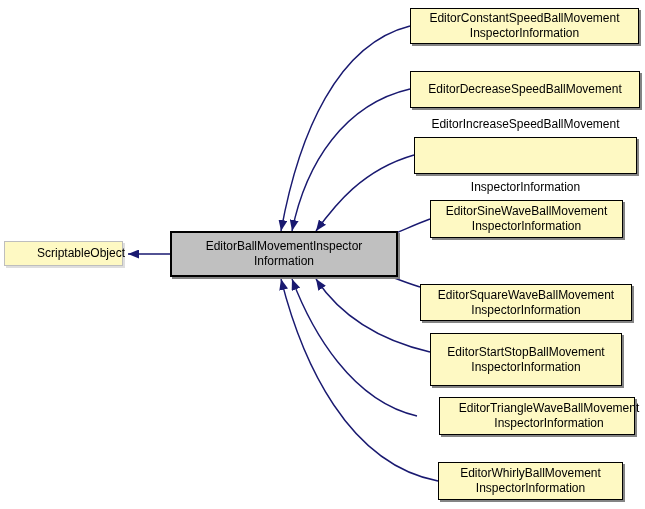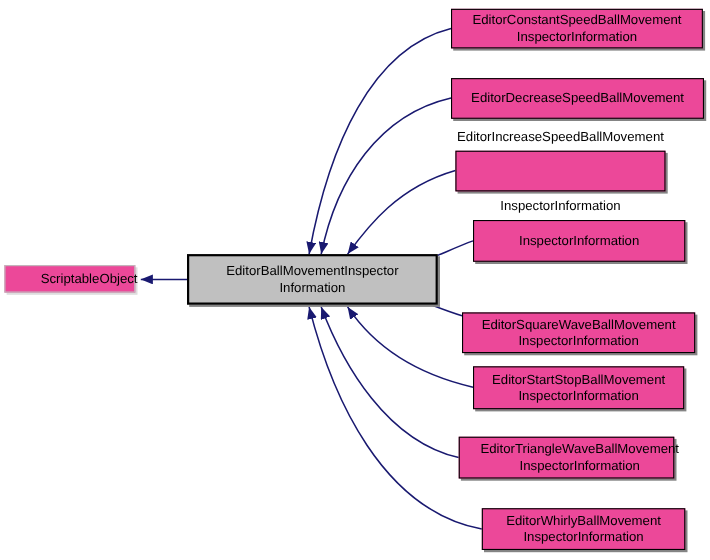--- a/index.html
+++ b/index.html
@@ -34,21 +34,21 @@
     position: absolute;
     box-sizing: border-box;
     display: flex;
     flex-direction: column;
     justify-content: center;
     align-items: center;
     text-align: center;
     font-size: 12px;
     line-height: 15px;
     color: var(--c-text, #000000);
-    background: #ec4899;
+    background: #fef9c3;
     border: 1px solid var(--c-node-border, #000000);
     box-shadow: 2px 2px 0 var(--c-shadow, #848484);
     cursor: pointer;
     white-space: nowrap;
   }
   .node.main {
     background: var(--c-main-fill, #c0c0c0);
     border: 2px solid var(--c-node-border, #000000);
   }
   .node.external {
@@ -93,40 +93,41 @@
 
   <div class="node" style="left:410px; top:8px; width:229px; height:36px;">
     <span>EditorConstantSpeedBallMovement</span>
     <span>InspectorInformation</span>
   </div>
 
   <div class="node" style="left:410px; top:71px; width:230px; height:37px;">
     <span>EditorDecreaseSpeedBallMovement</span>
   </div>
 
-  <div class="node" style="left:414px; top:137px; width:191px; height:37px;gap:48px;">
+  <div class="node" style="left:414px; top:137px; width:223px; height:37px;gap:48px;">
     <span>EditorIncreaseSpeedBallMovement</span>
     <span>InspectorInformation</span>
   </div>
 
   <div class="node" style="left:430px; top:200px; width:193px; height:38px;">
+    <span>EditorSineWaveBallMovement</span>
     <span>InspectorInformation</span>
   </div>
 
   <div class="node" style="left:420px; top:284px; width:212px; height:37px;">
     <span>EditorSquareWaveBallMovement</span>
     <span>InspectorInformation</span>
   </div>
 
-  <div class="node" style="left:430px; top:333px; width:192px; height:39px;">
+  <div class="node" style="left:430px; top:333px; width:192px; height:53px;">
     <span>EditorStartStopBallMovement</span>
     <span>InspectorInformation</span>
   </div>
 
-  <div class="node" style="left:417px; top:397px; width:196px; height:38px;padding-left:24px;">
+  <div class="node" style="left:439px; top:397px; width:196px; height:38px;padding-left:24px;">
     <span>EditorTriangleWaveBallMovement</span>
     <span>InspectorInformation</span>
   </div>
 
   <div class="node" style="left:438px; top:462px; width:185px; height:38px;">
     <span>EditorWhirlyBallMovement</span>
     <span>InspectorInformation</span>
   </div>
 
 </div>

